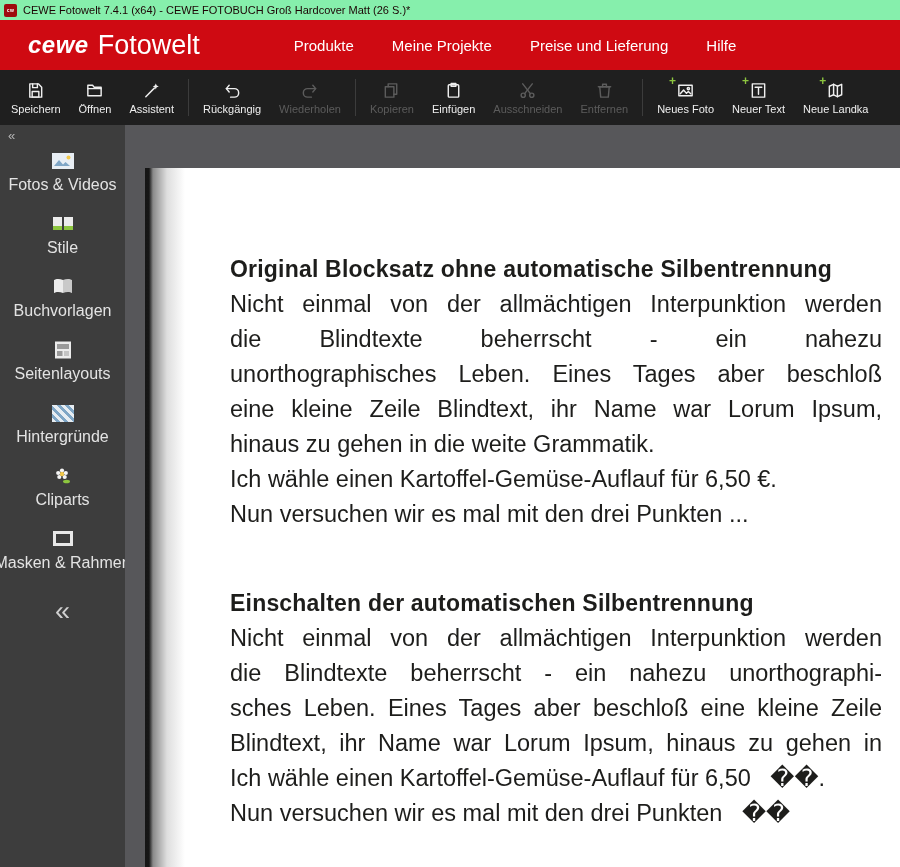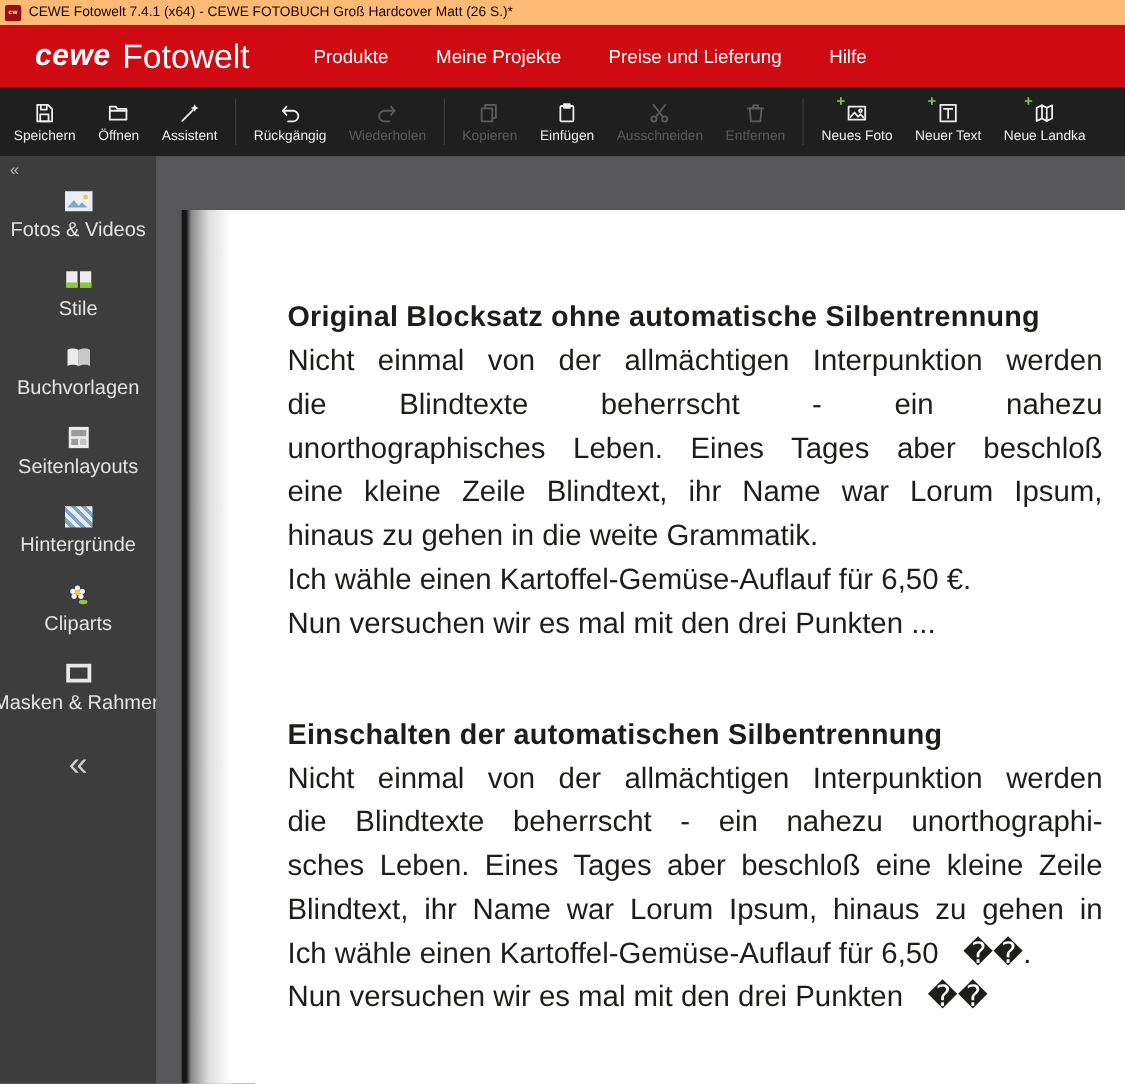--- a/index.html
+++ b/index.html
@@ -4,38 +4,38 @@
 <style>
   * { margin:0; padding:0; box-sizing:border-box; }
   html,body { width:900px; height:867px; overflow:hidden; }
   body {
     font-family:"Liberation Sans","DejaVu Sans",sans-serif;
     background:#57575a; position:relative;
   }
 
   
   .titlebar {
-    height:20px; background:#fdba74; display:flex; align-items:center;
+    height:20px; background:#86efac; display:flex; align-items:center;
     gap:6px; padding-left:4px; color:#1c0404; font-size:11px;
   }
   .app-icon {
     width:13px; height:13px; background:#9e0b0e; border-radius:2px;
     color:#fff; font-size:5px; font-weight:bold; display:flex;
     align-items:center; justify-content:center; letter-spacing:.3px;
   }
 
   
   .menubar {
     height:50px; background:#cf0a12; display:flex; align-items:center;
     padding:0 28px; color:#fff;
   }
   .logo { display:flex; align-items:center; gap:9px; }
   .logo-cewe { font-size:24px; font-weight:800; font-style:italic; letter-spacing:.5px; }
   .logo-foto { font-size:27px; font-weight:400; }
-  .menu-items { display:flex; gap:38px; margin-left:51px; font-size:15px; }
+  .menu-items { display:flex; gap:38px; margin-left:94px; font-size:15px; }
   .menu-item { cursor:pointer; white-space:nowrap; }
 
   
   .toolbar {
     height:55px; background:#1f1f1f; display:flex; align-items:stretch;
     padding:0 2px; overflow:hidden;
   }
   .tb-btn {
     display:flex; flex-direction:column; align-items:center; justify-content:center;
     gap:3px; padding:0 9px; color:#efefef; cursor:pointer;
@@ -74,21 +74,21 @@
 
   
   .canvas { position:relative; flex:1; background:#57575a; overflow:hidden; }
   .page { position:absolute; left:20px; top:43px; right:0; bottom:-5px; background:#ffffff; }
   .spine {
     position:absolute; left:0; top:0; bottom:0; width:40px;
     background:linear-gradient(to right,#151515 0px,#161616 4px,#8a8a8a 8px,#dedede 22px,#ffffff 40px);
   }
   .page-content {
     position:relative; padding:68px 18px 0 85px;
-    color:#1d1d1b; font-size:23.5px; line-height:35px;
+    color:#1d1d1b; font-size:23.5px; line-height:35px;margin-top:16px;
   }
   .pg-heading { font-weight:700; font-size:23px; letter-spacing:.2px; white-space:nowrap; }
   .jl { text-align:justify; text-align-last:justify; }
   .pl { white-space:pre-wrap; }
   .section--second { margin-top:54px; }
 </style>
 </head>
 <body>
 
 <div class="titlebar">

